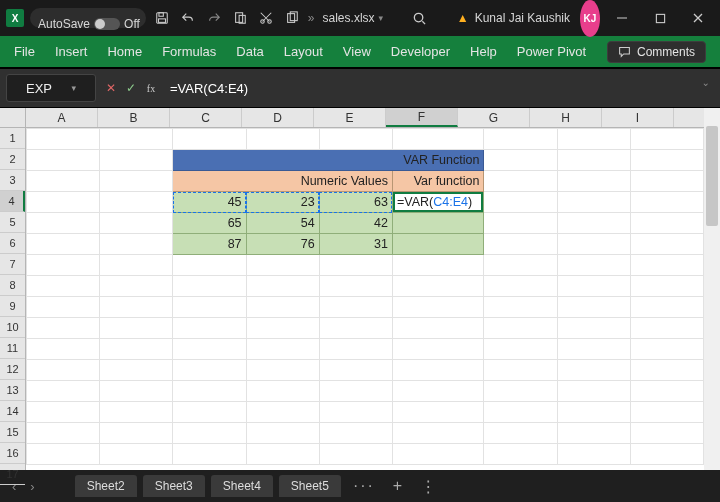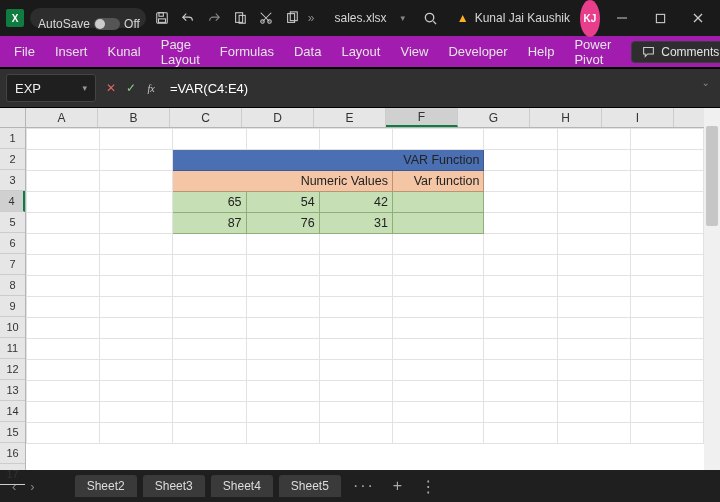--- a/index.html
+++ b/index.html
@@ -6,40 +6,40 @@
   html, body { width: 720px; height: 502px; overflow: hidden; background: #1a1a1a; color: #fff; }
 
   
   .titlebar { height: 36px; background: #1a1a1a; display: flex; align-items: center; padding: 0 6px; gap: 6px; font-size: 12px; color: #d6d6d6; }
   .titlebar .xl-icon { width: 18px; height: 18px; background: #107c41; border-radius: 2px; display:flex; align-items:center; justify-content:center; font-size:10px; font-weight:bold; color:#fff;}
   .autosave-toggle { display:flex; align-items:center; gap:4px; background:#2d2d2d; border-radius:10px; padding:14px 6px 2px 8px; height:20px; }
   .toggle-track{ width:26px; height:12px; background:#555; border-radius:6px; position:relative;}
   .toggle-knob{ width:10px; height:10px; background:#ccc; border-radius:50%; position:absolute; left:1px; top:1px;}
   .qat-icon{ width:20px; height:20px; display:flex; align-items:center; justify-content:center; color:#ccc; border-radius:3px;}
   .qat-icon svg{ display:block;}
-  .filename{ display:flex; align-items:center; gap:14px; margin-left:14px;}
+  .filename{ display:flex; align-items:center; gap:4px; margin-left:2px;}
   .spacer{ flex:1;}
   .search-icon svg{display:block;}
   .warn{ color:#ffb020;}
   .user-badge{ width:20px; height:37px; border-radius:50%; background:#e83e8c; display:flex; align-items:center; justify-content:center; font-size:10px; font-weight:600; color:#fff; margin-left:4px;}
   .win-btn{ width:32px; height:28px; display:flex; align-items:center; justify-content:center; color:#ccc;}
 
   
-  .ribbon{ height:32px; background:#a21caf; border-bottom:1px solid #000; display:flex; align-items:center; padding:0 14px; gap:20px; font-size:13px; color:#e4e4e4;}
+  .ribbon{ height:32px; background:#15803d; border-bottom:1px solid #000; display:flex; align-items:center; padding:0 14px; gap:20px; font-size:13px; color:#e4e4e4;}
   .ribbon .tab{ padding:4px 0;}
   .ribbon .right{ margin-left:auto; display:flex; align-items:center; gap:8px;}
   .comments-btn{ background:#2e2e2e; border:1px solid #3d3d3d; border-radius:4px; padding:3px 10px; display:flex; align-items:center; gap:6px; font-size:12px;}
 
   
   .formula-row{ height:40px; background:#303030; display:flex; align-items:center; border-top:1px solid #000; border-bottom:1px solid #000;}
-  .namebox{ width:90px; height:28px; background:#1f1f1f; border:1px solid #444; margin-left:6px; border-radius:3px; display:flex; align-items:center; padding:0 8px; font-size:13px; color:#eee; justify-content:space-between;}
+  .namebox{ width:90px; height:28px; background:#1f1f1f; border:1px solid #444; margin-left:6px; border-radius:3px; display:flex; align-items:center; padding:0 19px; font-size:13px; color:#eee; justify-content:space-between;}
   .namebox-dd{ color:#999; font-size:9px;}
   .fbar-btns{ display:flex; align-items:center; gap:2px; margin-left:6px; margin-right:2px;}
   .fbar-btn{ width:18px; height:18px; display:flex; align-items:center; justify-content:center; font-size:12px; color:#ccc;}
-  .fx{ font-style:italic; font-family:"Times New Roman",serif; font-size:10px;}
+  .fx{ font-family:"Times New Roman",serif; font-size:10px;}
   .formula-input{ flex:1; height:28px; margin-right:8px; background:transparent; display:flex; align-items:center; padding:0 8px; font-size:13px; color:#fff; position:relative;}
   .formula-expand{ position:absolute; right:2px; top:3px; color:#888; font-size:10px;}
 
   
   .grid-area{ position:relative; height:362px; background:#fff; color:#000;}
   .corner{ position:absolute; left:0; top:0; width:26px; height:20px; background:#e6e6e6; border-right:1px solid #b5b5b5; border-bottom:1px solid #b5b5b5;}
   .col-headers{ position:absolute; left:26px; top:0; right:16px; height:20px; display:flex; background:#e6e6e6; border-bottom:1px solid #b5b5b5;}
   .col-h{ border-right:1px solid #ccc; display:flex; align-items:center; justify-content:center; font-size:12px; color:#333; flex:0 0 72px;}
   .col-h.active{ background:#d0d0d0; border-bottom:2px solid #107c41;}
   .row-headers{ position:absolute; left:0; top:20px; width:26px; bottom:0; background:#e6e6e6; border-right:1px solid #b5b5b5;}
@@ -146,22 +146,21 @@
   <div class="win-btn">
       <svg width="12" height="12" viewBox="0 0 12 12" stroke="#ccc" stroke-width="1.3">
         <path d="M2 2l8 8M10 2l-8 8"></path>
       </svg>
     </div>
 </div>
 
 <div class="ribbon">
   <span class="tab">File</span>
   <span class="tab">Insert</span>
-  <span class="tab">Kunal</span>
-  <span class="tab">Page Layout</span>
+  <span class="tab">Home</span>
   <span class="tab">Formulas</span>
   <span class="tab">Data</span>
   <span class="tab">Layout</span>
   <span class="tab">View</span>
   <span class="tab">Developer</span>
   <span class="tab">Help</span>
   <span class="tab">Power Pivot</span>
   <div class="right">
     <div class="comments-btn">
       <svg width="13" height="13" viewBox="0 0 16 16" fill="none" stroke="#ccc" stroke-width="1.3">
@@ -260,20 +259,31 @@
             <td></td>
         <td colspan="3" class="hdr-orange center">Numeric Values</td>
         <td class="hdr-orange left">Var function</td>
         <td></td>
             <td></td>
             <td></td>
           </tr>
       <tr>
             <td></td>
             <td></td>
+        <td class="cell-green marquee">45</td>
+        <td class="cell-green marquee">23</td>
+        <td class="cell-green marquee">63</td>
+        <td class="cell-green editing active-border"><span>=VAR(</span><span class="edit-ref">C4:E4</span><span>)</span></td>
+        <td></td>
+            <td></td>
+            <td></td>
+          </tr>
+      <tr>
+            <td></td>
+            <td></td>
         <td class="cell-green">65</td>
         <td class="cell-green">54</td>
         <td class="cell-green">42</td>
         <td class="cell-green"></td>
         <td></td>
             <td></td>
             <td></td>
           </tr>
       <tr>
             <td></td>

